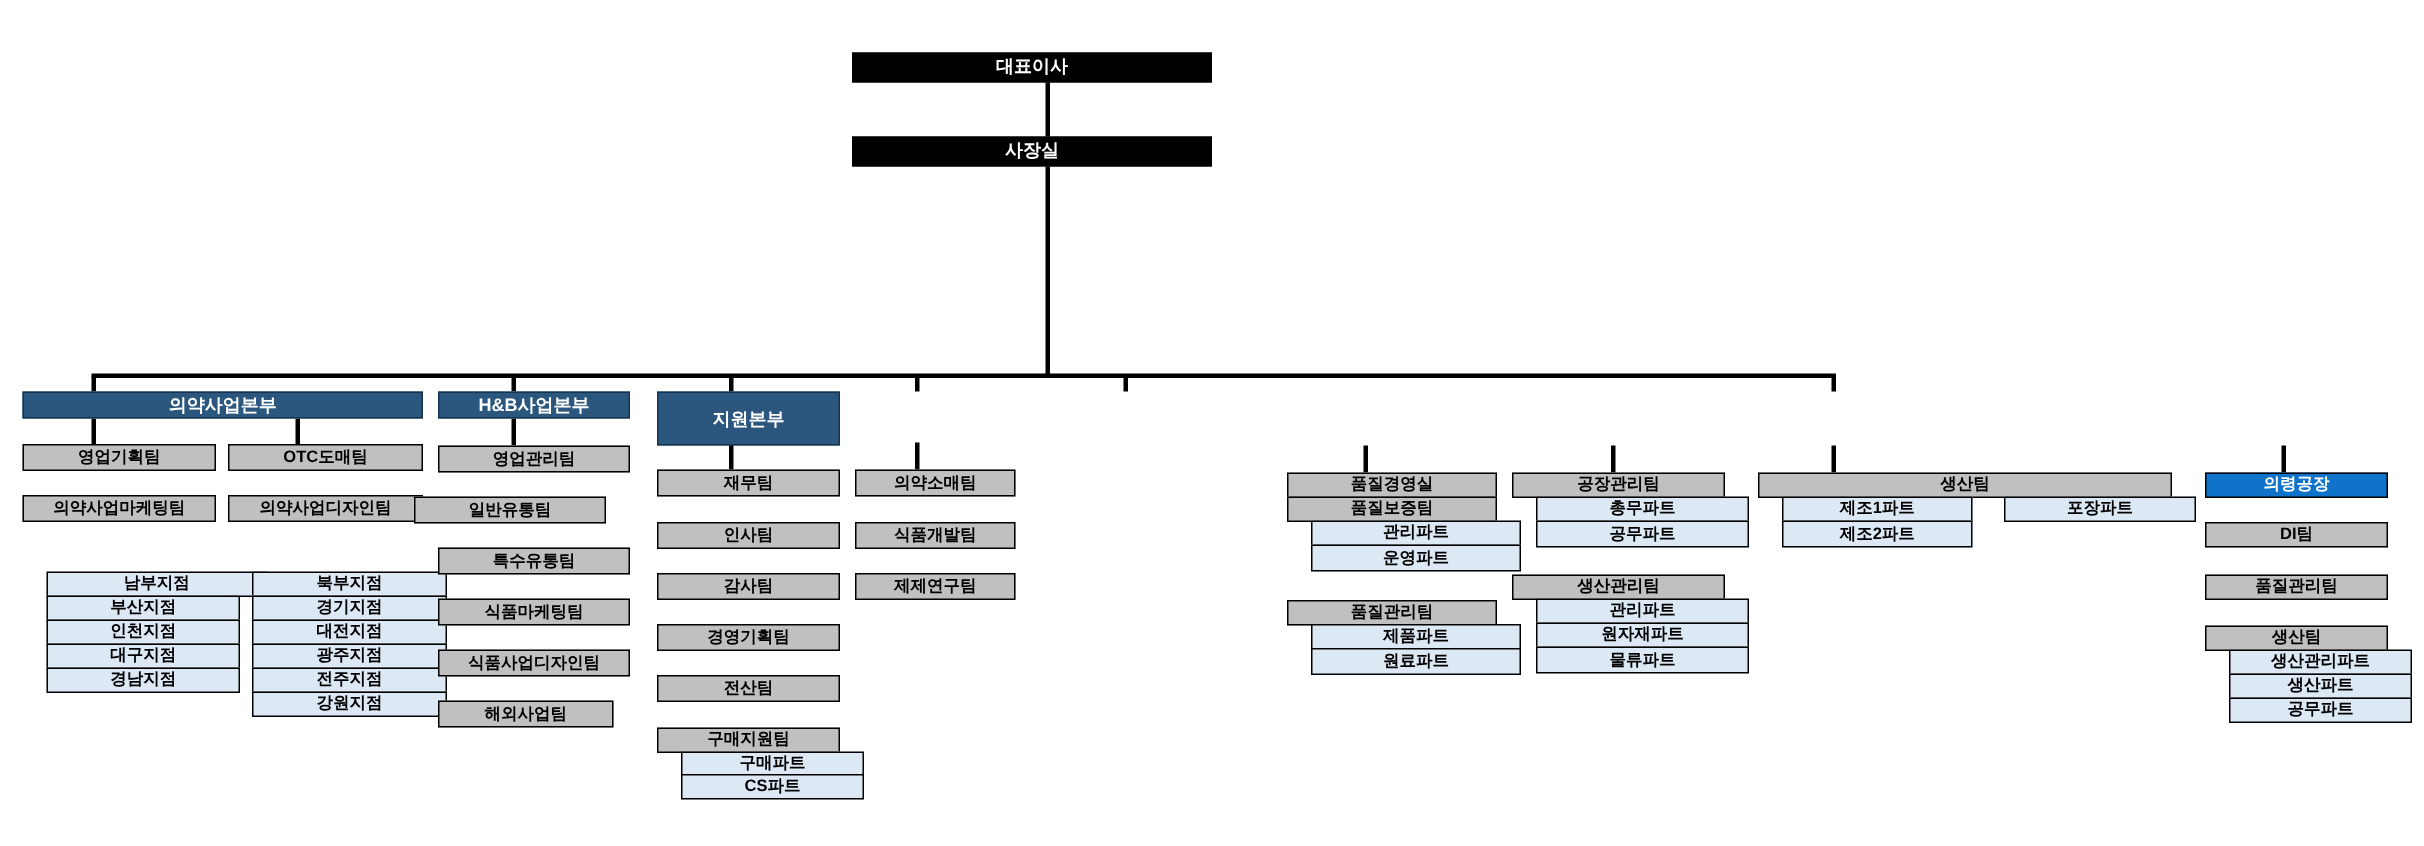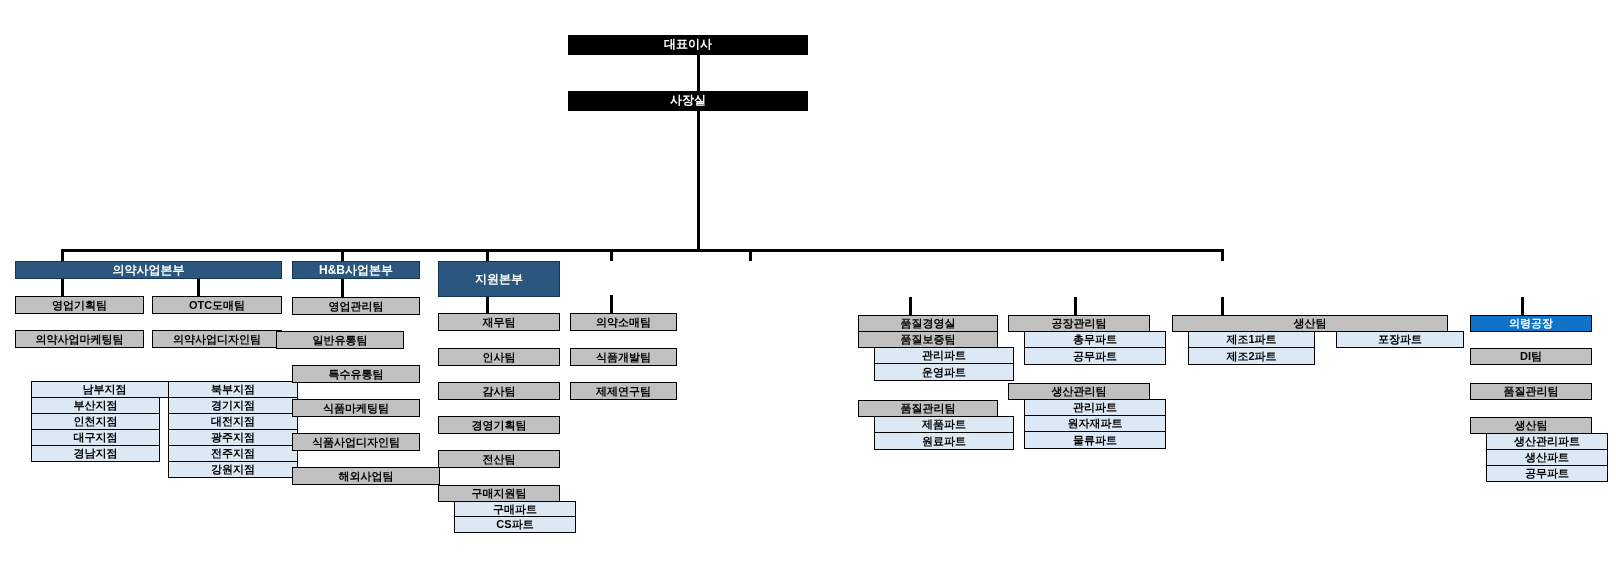--- a/index.html
+++ b/index.html
@@ -60,21 +60,21 @@
   <div class="bx lb" style="left:152px;top:413px;width:130px;height:17px">대전지점</div>
   <div class="bx lb" style="left:152px;top:429px;width:130px;height:17px">광주지점</div>
   <div class="bx lb" style="left:152px;top:445px;width:130px;height:17px">전주지점</div>
   <div class="bx lb" style="left:152px;top:461px;width:130px;height:17px">강원지점</div>
 
   <div class="bx gray" style="left:292px;top:297px;width:128px;height:18px">영업관리팀</div>
   <div class="bx gray" style="left:276px;top:331px;width:128px;height:18px">일반유통팀</div>
   <div class="bx gray" style="left:292px;top:365px;width:128px;height:18px">특수유통팀</div>
   <div class="bx gray" style="left:292px;top:399px;width:128px;height:18px">식품마케팅팀</div>
   <div class="bx gray" style="left:292px;top:433px;width:128px;height:18px">식품사업디자인팀</div>
-  <div class="bx gray" style="left:292px;top:467px;width:148px;height:18px">해외사업팀</div>
+  <div class="bx gray" style="left:292px;top:467px;width:117px;height:18px">해외사업팀</div>
 
   <div class="bx gray" style="left:438px;top:313px;width:122px;height:18px">재무팀</div>
   <div class="bx gray" style="left:438px;top:348px;width:122px;height:18px">인사팀</div>
   <div class="bx gray" style="left:438px;top:382px;width:122px;height:18px">감사팀</div>
   <div class="bx gray" style="left:438px;top:416px;width:122px;height:18px">경영기획팀</div>
   <div class="bx gray" style="left:438px;top:450px;width:122px;height:18px">전산팀</div>
   <div class="bx gray" style="left:438px;top:485px;width:122px;height:17px">구매지원팀</div>
   <div class="bx lb" style="left:438px;top:501px;width:122px;height:16px">구매파트</div>
   <div class="bx lb" style="left:438px;top:516px;width:122px;height:17px">CS파트</div>
 

